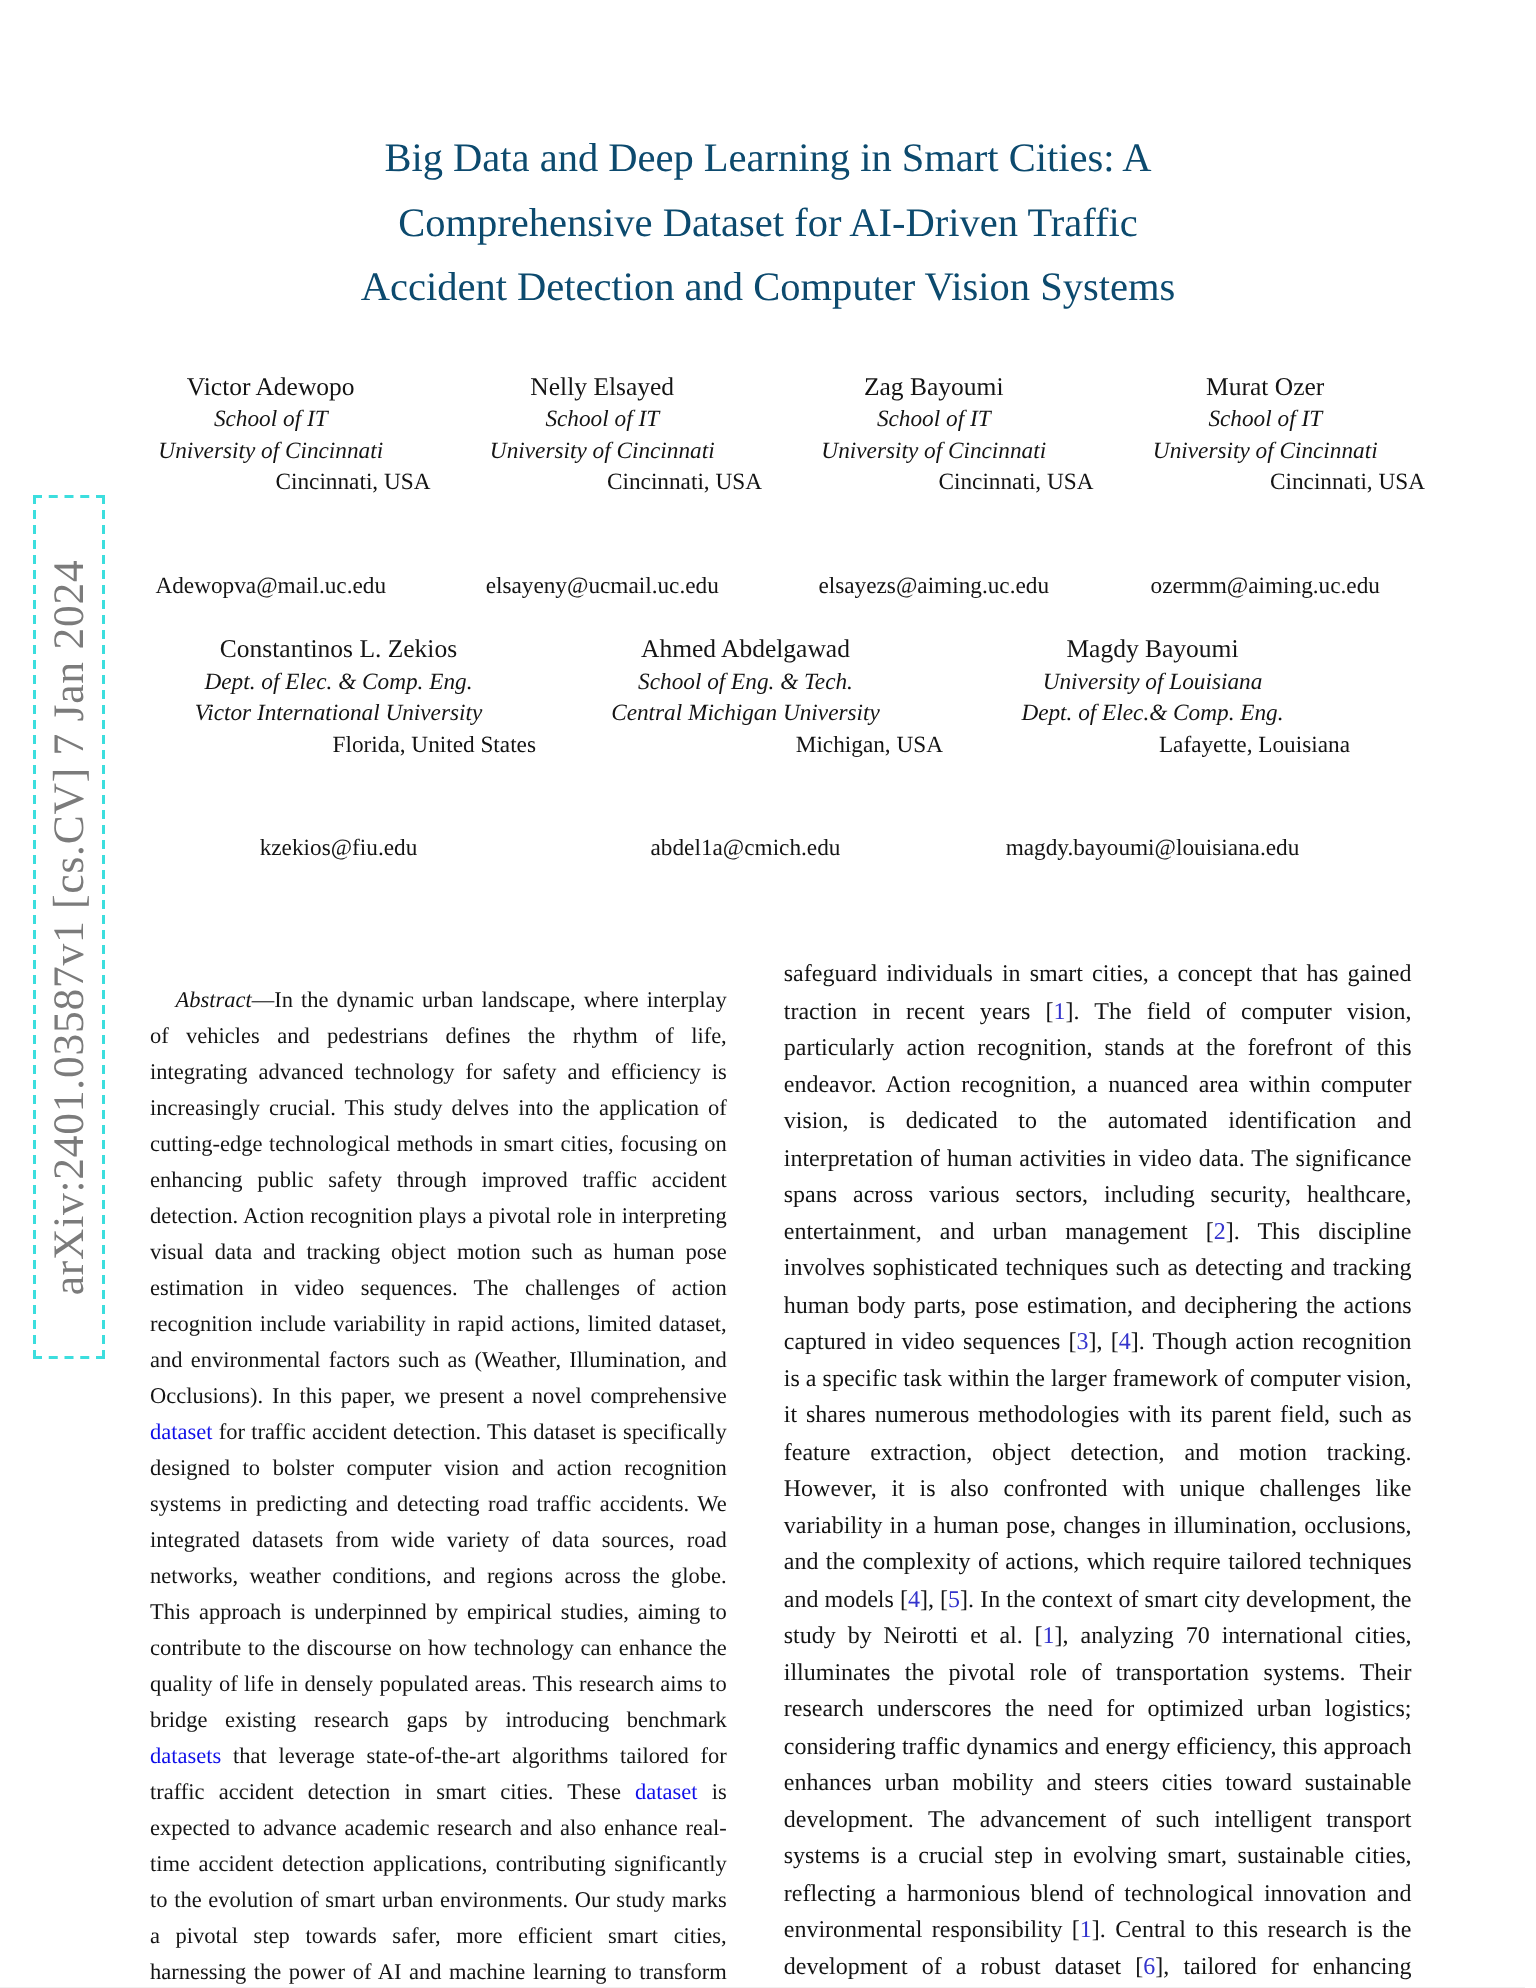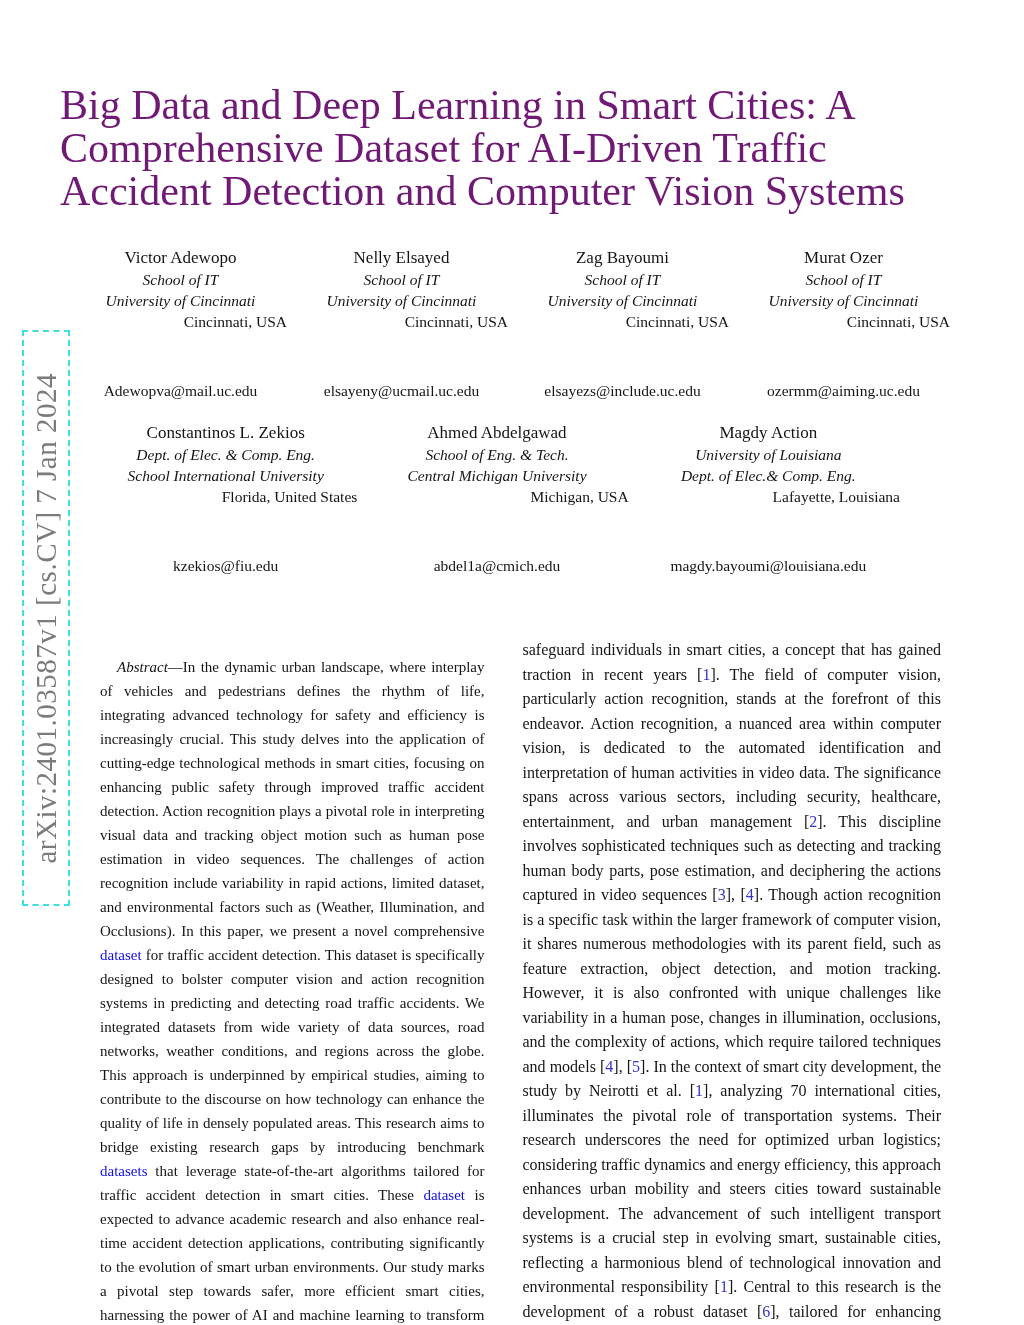--- a/index.html
+++ b/index.html
@@ -24,23 +24,24 @@
     writing-mode:vertical-rl;
     transform:rotate(180deg);
     white-space:nowrap;
     font-size:29px;
     letter-spacing:.5px;
     color:#7b7b7b;
   }
   
   .title{
     margin:84px 60px 0 60px;
-    font-size:42px;
+    text-align:center;
+    font-size:27px;
     line-height:43px;
-    color:#701a75;
+    color:#0c4a6e;
   }
   
   .authors-row{
     display:flex;
     margin:0 70px;
     justify-content:space-between;
   }
   .authors-row.row1{margin-top:34px;}
   .authors-row.row2{margin-top:21px;margin-left:90px;margin-right:120px;}
   .author{flex:1;text-align:center;padding:0 4px;}
@@ -119,48 +120,48 @@
       <div class="a-affil">School of IT</div>
       <div class="a-affil">University of Cincinnati</div>
       <div class="a-loc">Cincinnati, USA</div>
       <div class="a-email">elsayeny@ucmail.uc.edu</div>
     </div>
     <div class="author">
       <div class="a-name">Zag Bayoumi</div>
       <div class="a-affil">School of IT</div>
       <div class="a-affil">University of Cincinnati</div>
       <div class="a-loc">Cincinnati, USA</div>
-      <div class="a-email">elsayezs@include.uc.edu</div>
+      <div class="a-email">elsayezs@aiming.uc.edu</div>
     </div>
     <div class="author">
       <div class="a-name">Murat Ozer</div>
       <div class="a-affil">School of IT</div>
       <div class="a-affil">University of Cincinnati</div>
       <div class="a-loc">Cincinnati, USA</div>
       <div class="a-email">ozermm@aiming.uc.edu</div>
     </div>
   </div>
 
   <div class="authors-row row2">
     <div class="author">
       <div class="a-name">Constantinos L. Zekios</div>
       <div class="a-affil">Dept. of Elec. &amp; Comp. Eng.</div>
-      <div class="a-affil">School International University</div>
+      <div class="a-affil">Victor International University</div>
       <div class="a-loc">Florida, United States</div>
       <div class="a-email">kzekios@fiu.edu</div>
     </div>
     <div class="author">
       <div class="a-name">Ahmed Abdelgawad</div>
       <div class="a-affil">School of Eng. &amp; Tech.</div>
       <div class="a-affil">Central Michigan University</div>
       <div class="a-loc">Michigan, USA</div>
       <div class="a-email">abdel1a@cmich.edu</div>
     </div>
     <div class="author">
-      <div class="a-name">Magdy Action</div>
+      <div class="a-name">Magdy Bayoumi</div>
       <div class="a-affil">University of Louisiana</div>
       <div class="a-affil">Dept. of Elec.&amp; Comp. Eng.</div>
       <div class="a-loc">Lafayette, Louisiana</div>
       <div class="a-email">magdy.bayoumi@louisiana.edu</div>
     </div>
   </div>
 
   <div class="columns">
     <div class="col">
       <p class="abstract"><span class="seg-lead">Abstract</span><span class="seg-text">—In the dynamic urban landscape, where interplay of vehicles and pedestrians defines the rhythm of life, integrating advanced technology for safety and efficiency is increasingly crucial. This study delves into the application of cutting-edge technological methods in smart cities, focusing on enhancing public safety through improved traffic accident detection. Action recognition plays a pivotal role in interpreting visual data and tracking object motion such as human pose estimation in video sequences. The challenges of action recognition include variability in rapid actions, limited dataset, and environmental factors such as (Weather, Illumination, and Occlusions). In this paper, we present a novel comprehensive </span><span class="seg-link">dataset</span><span class="seg-text"> for traffic accident detection. This dataset is specifically designed to bolster computer vision and action recognition systems in predicting and detecting road traffic accidents. We integrated datasets from wide variety of data sources, road networks, weather conditions, and regions across the globe. This approach is underpinned by empirical studies, aiming to contribute to the discourse on how technology can enhance the quality of life in densely populated areas. This research aims to bridge existing research gaps by introducing benchmark </span><span class="seg-link">datasets</span><span class="seg-text"> that leverage state-of-the-art algorithms tailored for traffic accident detection in smart cities. These </span><span class="seg-link">dataset</span><span class="seg-text"> is expected to advance academic research and also enhance real-time accident detection applications, contributing significantly to the evolution of smart urban environments. Our study marks a pivotal step towards safer, more efficient smart cities, harnessing the power of AI and machine learning to transform urban living.</span></p>

